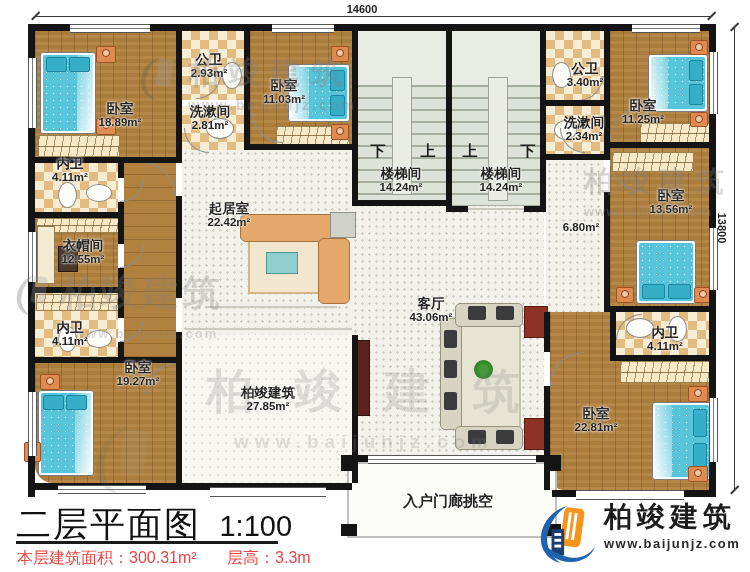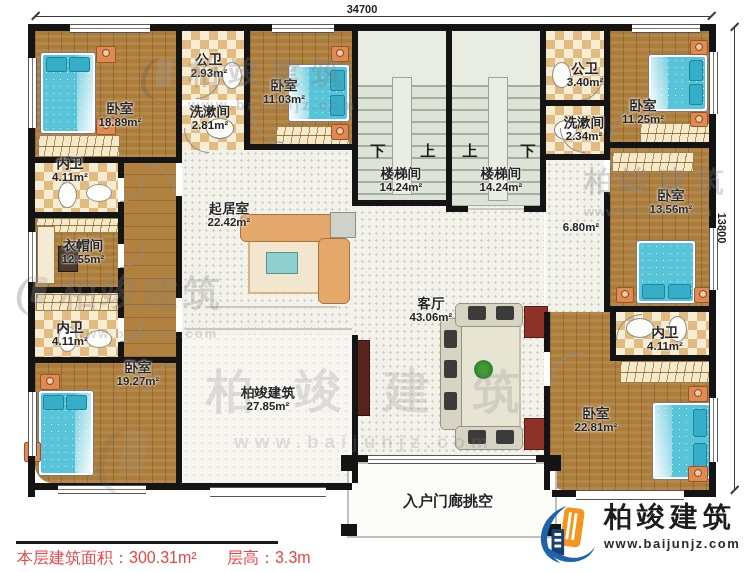--- a/index.html
+++ b/index.html
@@ -89,21 +89,21 @@
   .burl{font-size:13px;font-weight:bold;color:#2a2a2a;letter-spacing:1.5px;margin-top:3px;}
 </style>
 </head>
 <body>
 
 <div class="canvas">
 
   <div class="dim" style="left:35px;top:16px;width:677px;height:1px"></div>
   <div class="tick" style="left:30px;top:15px"></div>
   <div class="tick" style="left:706px;top:15px"></div>
-  <div class="dimtext" style="left:362px;top:9px">34700</div>
+  <div class="dimtext" style="left:362px;top:9px">14600</div>
   <div class="dim" style="left:734px;top:27px;width:1px;height:463px"></div>
   <div class="tick" style="left:729px;top:26px"></div>
   <div class="tick" style="left:729px;top:489px"></div>
   <div class="dimtext" style="left:722px;top:228px;transform:translate(-50%,-50%) rotate(90deg)">13800</div>
 
   <div class="room wood" style="left:35px;top:31px;width:141px;height:126px"></div>
   <div class="room checker" style="left:182px;top:31px;width:62px;height:69px"></div>
   <div class="room checker" style="left:182px;top:106px;width:62px;height:48px"></div>
   <div class="room wood" style="left:250px;top:31px;width:102px;height:113px"></div>
   <div class="room tile" style="left:182px;top:150px;width:170px;height:185px"></div>
@@ -422,20 +422,24 @@
   </div>
   <div class="wm" style="left:206px;top:360px;opacity:.22">
     <div class="wt" style="font-size:47px;letter-spacing:42px">柏竣建筑</div>
     <div class="wu" style="font-size:19px;letter-spacing:6px;margin-top:8px;margin-left:28px">www.baijunjz.com</div>
   </div>
   <svg class="abs" width="70" height="78" viewBox="0 0 60 62" style="left:92px;top:420px;opacity:.13;z-index:40;filter:grayscale(100%)">
     <path d="M30 4 C13 9 3 24 4 40 C5 52 13 60 24 62 C12 53 9 43 11 33 C14 19 21 10 30 4 Z" fill="#1e63ad"></path>
     <rect x="26" y="6" width="20" height="38" rx="4" fill="#f6951e" transform="rotate(8 36 25)"></rect>
   </svg>
 
+  <div class="titleblock">
+    <span class="t1">二层平面图</span>
+    <span class="t1s">1:100</span>
+  </div>
   <div class="tunder"></div>
   <div class="t2">
     <span>本层建筑面积：300.31m²</span>
     <span>层高：3.3m</span>
   </div>
 
   <div class="brand">
     <svg width="58" height="62" viewBox="0 0 60 62">
       <path d="M30 3 C13 8 2 23 3 39 C4 51 12 59 23 62 C11 53 8 42 10 32 C13 18 21 9 30 3 Z" fill="#1e63ad"></path>
       <rect x="25" y="5" width="21" height="40" rx="5" fill="#f6951e" transform="rotate(8 35 25)"></rect>

